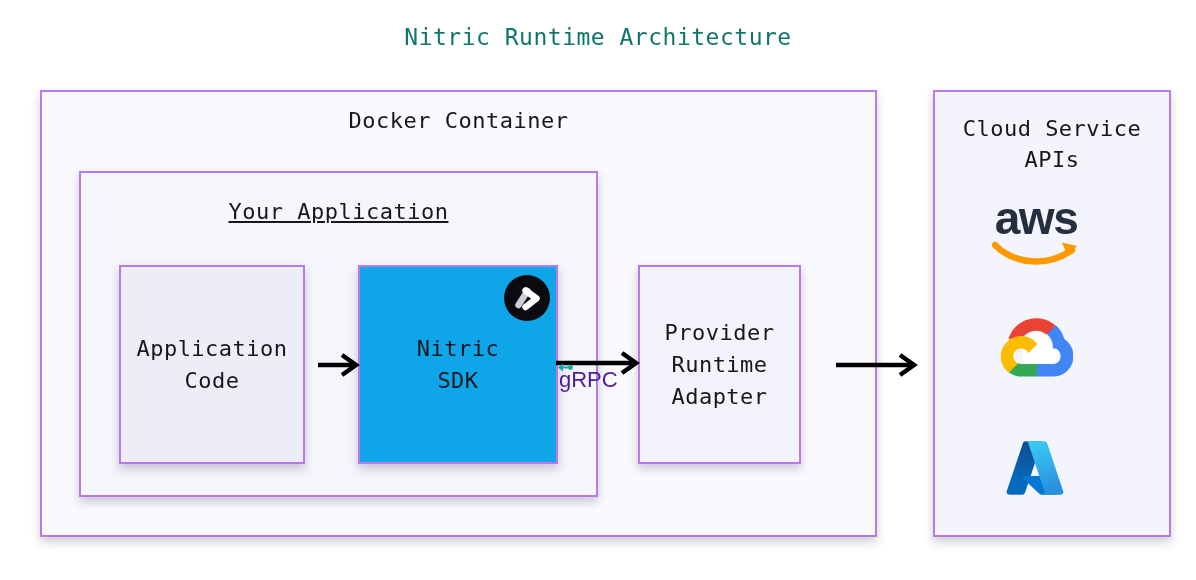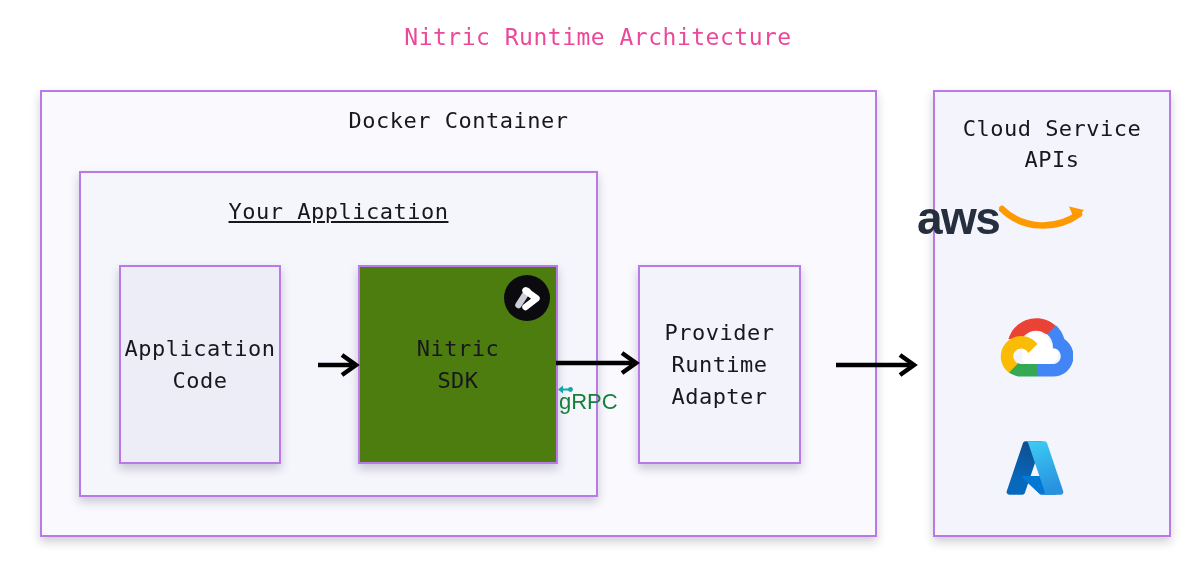--- a/index.html
+++ b/index.html
@@ -13,32 +13,32 @@
     color: #17171c;
     overflow: hidden;
   }
   .diagram-title {
     position: absolute;
     left: 0; right: 0;
     top: 24px;
     text-align: center;
     font-size: 23px;
     letter-spacing: 0.5px;
-    color: #ec4899;
+    color: #0f766e;
   }
   .pbox {
     position: absolute;
     border: 2px solid #b97ae8;
     box-shadow: 0 5px 9px rgba(40, 30, 70, 0.22);
   }
   .box-docker      { left: 40px;  top: 90px;  width: 837px; height: 447px; background: #f9f9fe; }
   .box-cloud       { left: 917px; top: 90px;  width: 238px; height: 447px; background: #f4f4fc; margin-left: 16px; }
   .box-yourapp     { left: 79px;  top: 171px; width: 519px; height: 326px; background: #f5f5fc; }
-  .box-appcode     { left: 119px; top: 265px; width: 162px; height: 199px; background: #ededf8; }
-  .box-sdk         { left: 358px; top: 265px; width: 200px; height: 199px; background: #4d7c0f; }
+  .box-appcode     { left: 119px; top: 265px; width: 186px; height: 199px; background: #ededf8; }
+  .box-sdk         { left: 358px; top: 265px; width: 200px; height: 199px; background: #0ea5e9; }
   .box-provider    { left: 638px; top: 265px; width: 163px; height: 199px; background: #f3f3fb; }
   .box-top-label {
     position: absolute;
     left: 0; right: 0;
     text-align: center;
     font-size: 22px;
     letter-spacing: 0.5px;
     line-height: 31px;
   }
   .docker-label  { top: 13px; }
@@ -61,29 +61,28 @@
     position: absolute;
     top: 8px; right: 6px;
     width: 46px; height: 46px;
   }
   .arrow { position: absolute; }
   .grpc-label {
     position: absolute;
     left: 559px; top: 367px;
     font-family: "Liberation Sans", sans-serif;
     font-size: 22px;
-    color: #15803d;
+    color: #4c1d95;
     letter-spacing: 0px;
-    margin-top: 22px;
   }
   .grpc-mark { position: absolute; left: -3px; top: -5px; }
   .aws-logo {
     position: absolute;
     left: 917px; top: 197px; width: 238px;
-    display: flex; flex-direction: row; align-items: center;
+    display: flex; flex-direction: column; align-items: center;
   }
   .aws-word {
     font-family: "Liberation Sans", sans-serif;
     font-weight: bold;
     font-size: 46px;
     line-height: 42px;
     letter-spacing: -1.5px;
     color: #252f3e;
   }
   .aws-swoosh { margin-top: 2px; }

